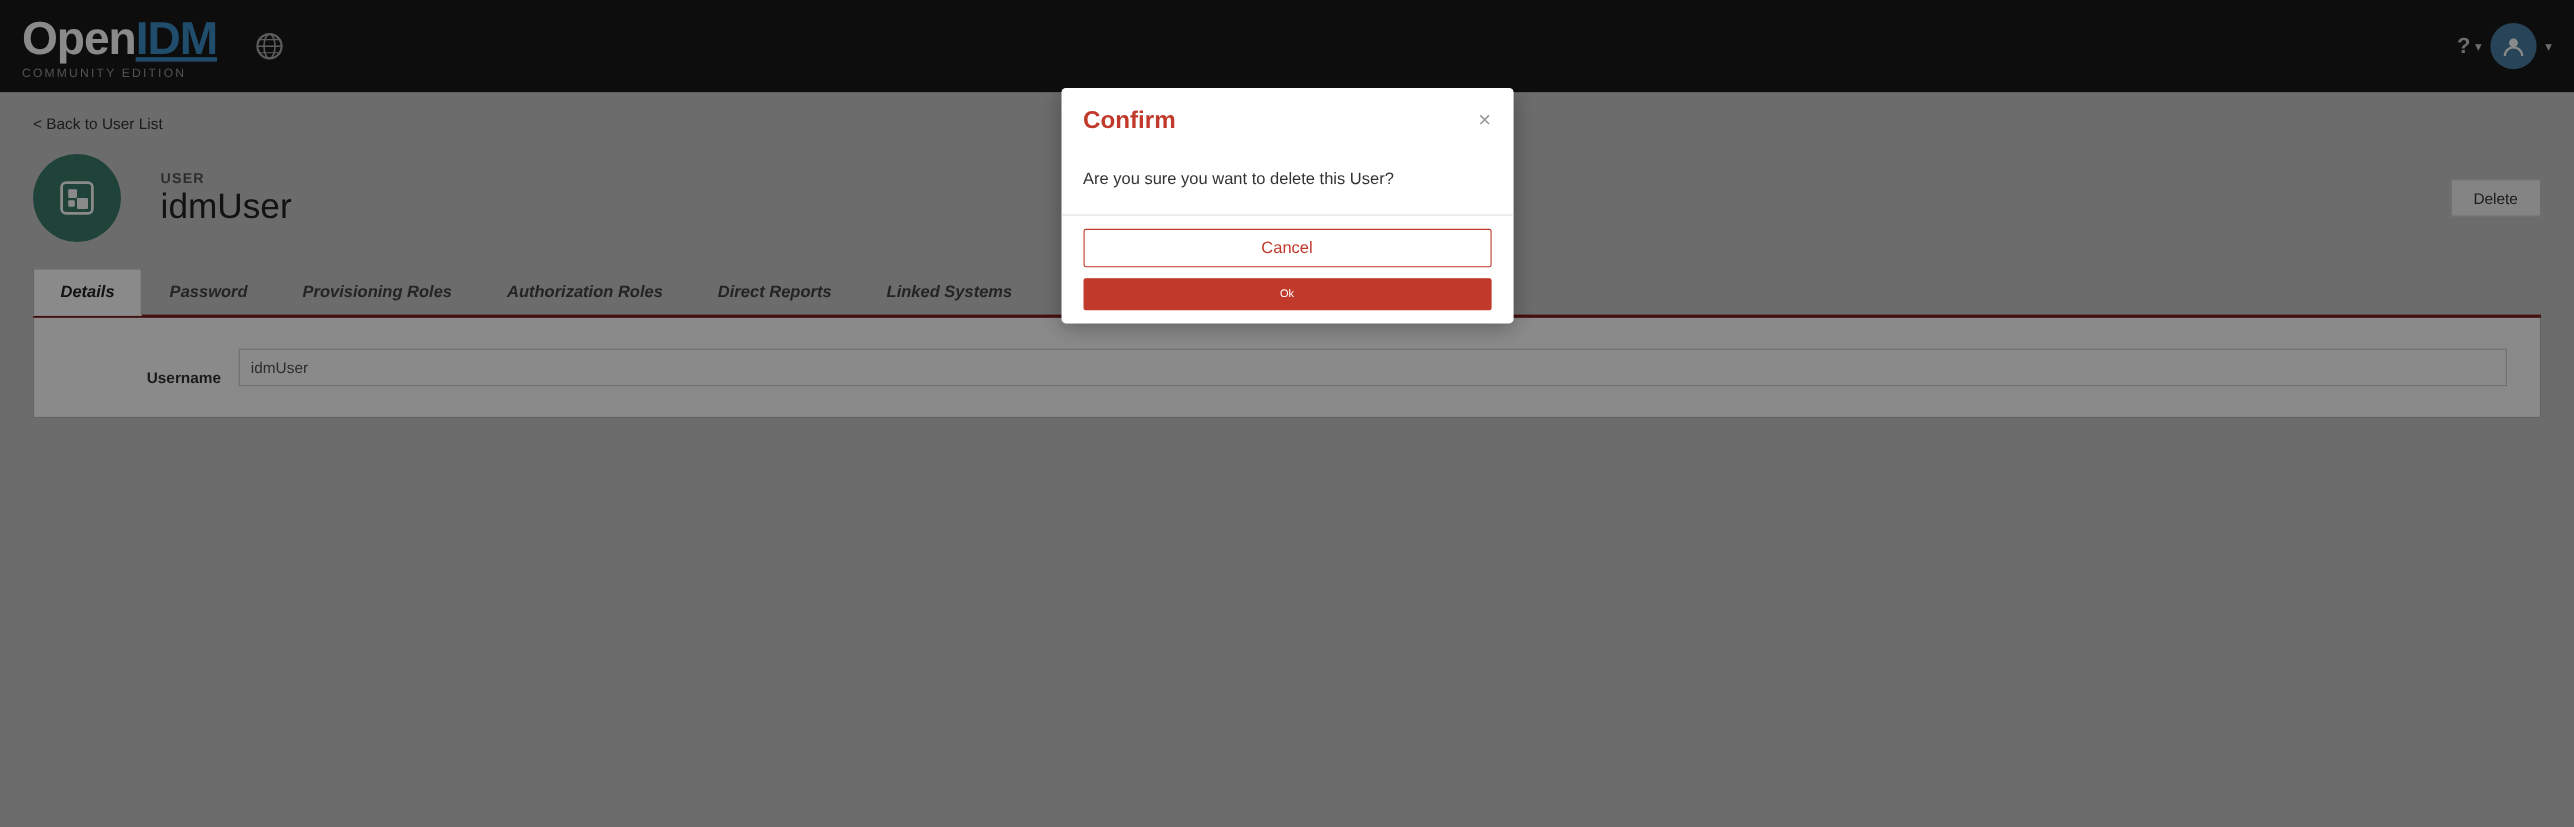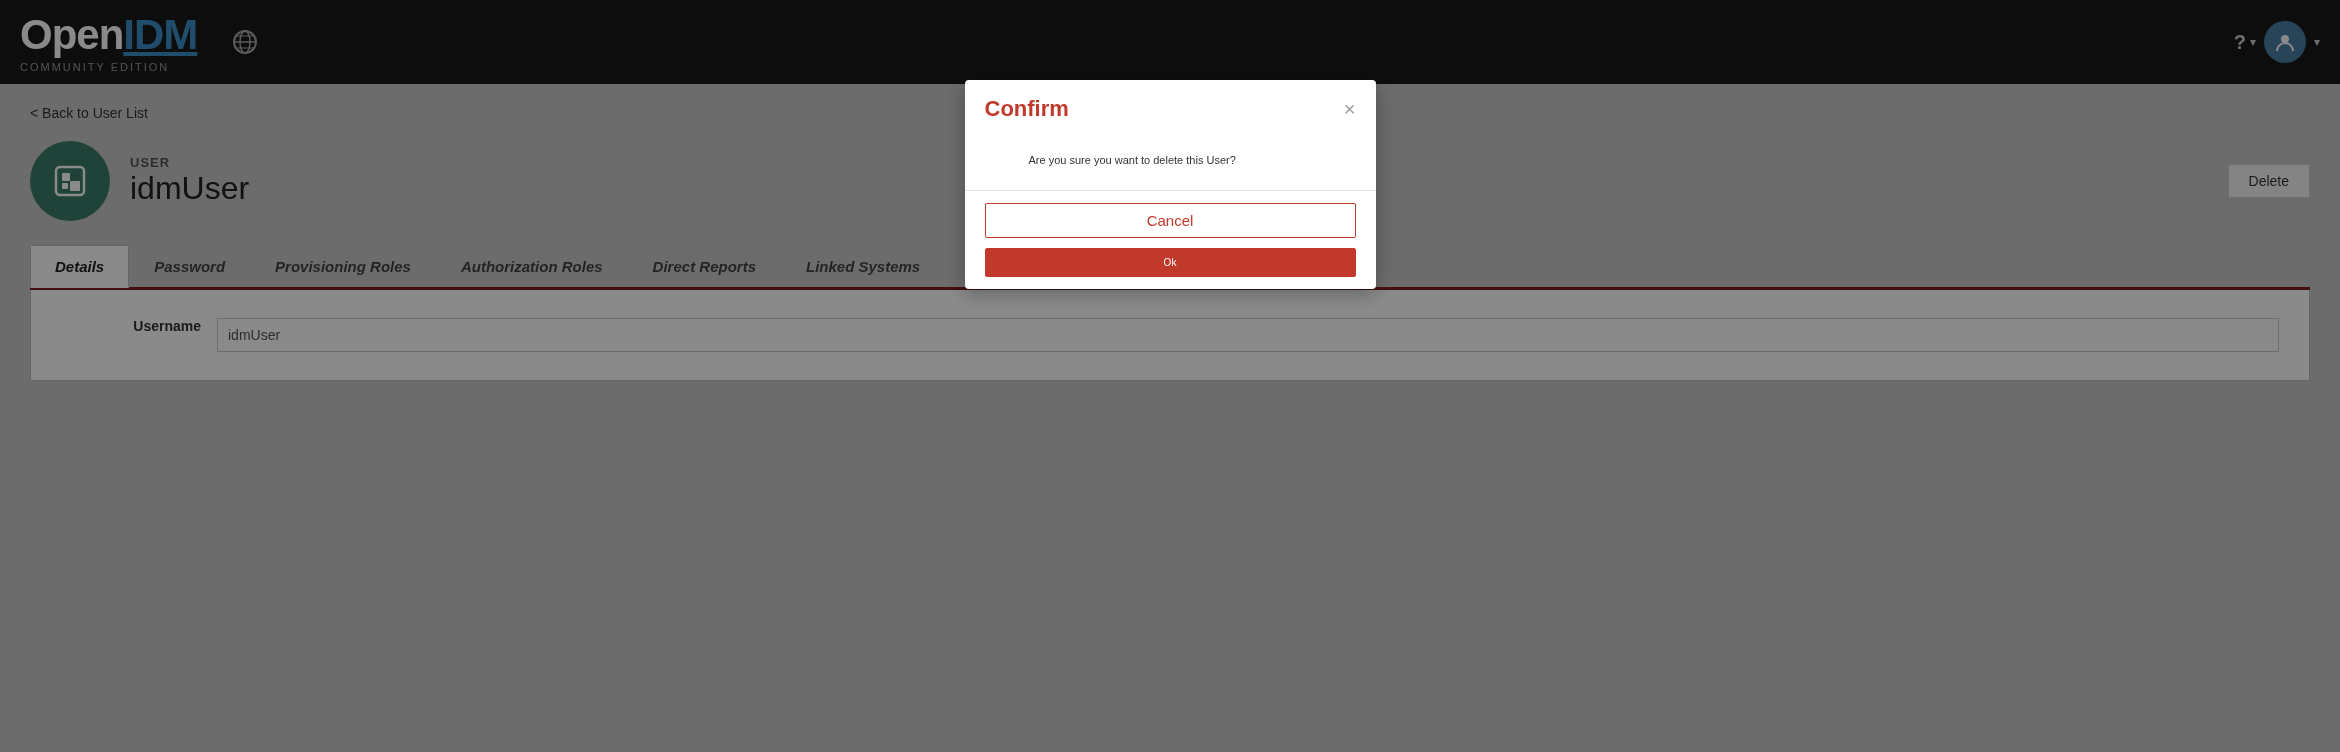--- a/index.html
+++ b/index.html
@@ -102,21 +102,21 @@
       align-items: center;
       gap: 6px;
       margin-bottom: 20px;
       text-decoration: none;
     }
 
     
     .user-header {
       display: flex;
       align-items: center;
-      gap: 20px;
+      gap: 36px;
       margin-bottom: 24px;
       position: relative;
     }
     .user-avatar {
       width: 80px;
       height: 80px;
       border-radius: 50%;
       background: #3a7a6a;
       display: flex;
       align-items: center;
@@ -173,21 +173,21 @@
 
     
     .form-area {
       background: #fff;
       border: 1px solid #bbb;
       border-top: none;
       padding: 20px 30px;
     }
     .form-row {
       display: flex;
-      align-items: flex-start;
+      align-items: flex-end;
       gap: 16px;
       padding: 8px 0;
     }
     .form-label {
       width: 140px;
       text-align: right;
       font-weight: bold;
       font-size: 14px;
       color: #333;
     }
@@ -234,23 +234,22 @@
     .modal-close {
       color: #999;
       font-size: 20px;
       cursor: pointer;
       background: none;
       border: none;
       line-height: 1;
     }
     .modal-body {
       padding: 16px 20px 24px 20px;
-      font-size: 11px;
+      font-size: 15px;
       color: #333;
-      margin-left: 44px;
     }
     .modal-footer {
       padding: 12px 20px;
       display: flex;
       justify-content: flex-end;
       gap: 10px;
       border-top: 1px solid #e0e0e0;
       flex-direction: column;
     }
     .btn-cancel {

